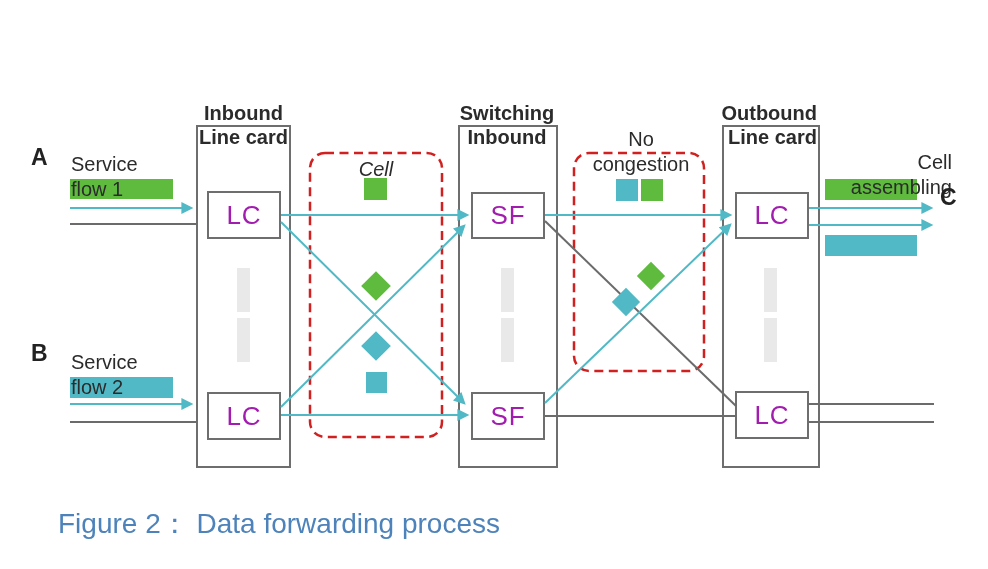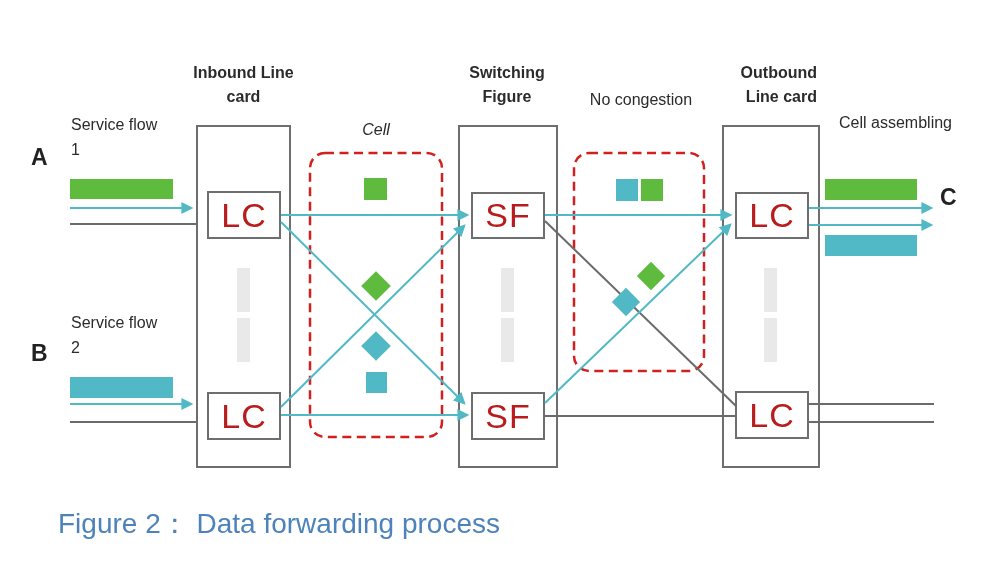--- a/index.html
+++ b/index.html
@@ -2,27 +2,27 @@
 <html style="--teal: #50B9C5; --green: #5FBB3E; --red: #D02020; --line_gray: #6B6B6B; --border_gray: #6E6E6E; --light_gray: #E9E9E9; --text_dark: #2B2B2B; --caption_blue: #4D83BA;"><head>
 <meta charset="utf-8">
 <style>
   html,body { margin:0; padding:0; background:#ffffff; }
   .stage {
     position:relative; width:988px; height:569px; background:#fff;
     font-family:"Liberation Sans","DejaVu Sans",sans-serif;
     color:var(--text_dark); overflow:hidden;
   }
   .stage svg { position:absolute; left:0; top:0; }
-  .lbl { position:absolute; font-size:16px; line-height:25px; color:var(--text_dark); }
+  .lbl { position:absolute; font-size:20px; line-height:25px; color:var(--text_dark);margin-top:40px; }
   .lbl.bold { font-weight:bold; line-height:24px; }
   .lbl.center { text-align:center; }
   .letter { position:absolute; font-size:23px; font-weight:bold; color:#222; }
   .boxlbl {
     position:absolute; display:flex; align-items:center; justify-content:center;
-    font-size:34px; color:#b91c1c; letter-spacing:1px;
+    font-size:26px; color:#a21caf; letter-spacing:1px;
   }
   .caption {
     position:absolute; left:21px; top:505px; font-size:28px;
     color:var(--caption_blue); white-space:pre;margin-left:37px;
   }
   
   .card   { fill:#fff; stroke:var(--border_gray); stroke-width:2px; }
   .inner  { fill:#fff; stroke:var(--border_gray); stroke-width:2px; }
   .edash  { fill:var(--light_gray); }
   .redbox { fill:none; stroke:var(--red); stroke-width:2.5px; stroke-dasharray:9 5.5; }
@@ -99,21 +99,21 @@
     <rect x="825" y="235" width="92" height="21" class="fill-teal"></rect>
   </svg>
 
   <div class="letter" style="left:31px; top:144px;">A</div>
   <div class="lbl" style="left:71px; top:112px; width:90px;">Service flow 1</div>
 
   <div class="letter" style="left:31px; top:340px;">B</div>
   <div class="lbl" style="left:71px; top:310px; width:90px;">Service flow 2</div>
 
   <div class="lbl bold center" style="left:193px; top:61px; width:101px;">Inbound Line card</div>
-  <div class="lbl bold center" style="left:457px; top:61px; width:100px;">Switching Figure</div>
+  <div class="lbl bold center" style="left:457px; top:61px; width:100px;">Switching Inbound</div>
   <div class="lbl bold center" style="left:716px; top:61px; width:101px;text-align:right;">Outbound Line card</div>
 
   <div class="lbl center" style="left:581px; top:87px; width:120px;">No congestion</div>
   <div class="lbl center" style="left:336px; top:117px; width:80px;font-style:italic;">Cell</div>
   <div class="lbl" style="left:827px; top:110px; width:125px;text-align:right;">Cell assembling</div>
 
   <div class="letter" style="left:940px; top:184px;">C</div>
 
   <div class="boxlbl" style="left:208px; top:192px; width:72px; height:46px;">LC</div>
   <div class="boxlbl" style="left:208px; top:393px; width:72px; height:46px;">LC</div>

